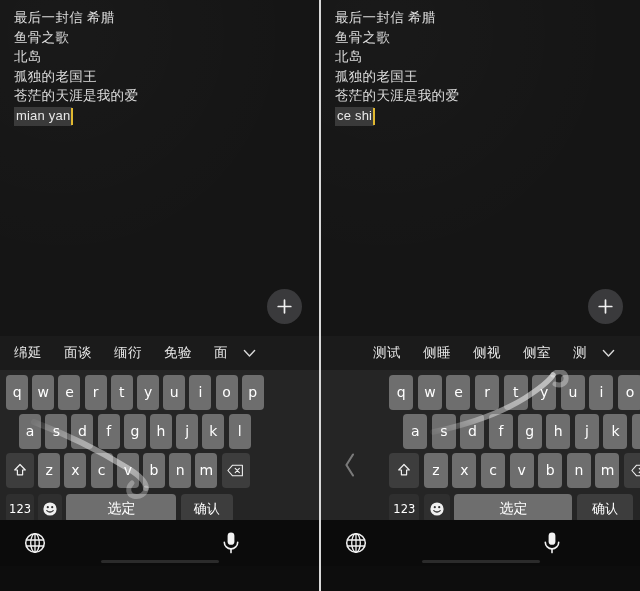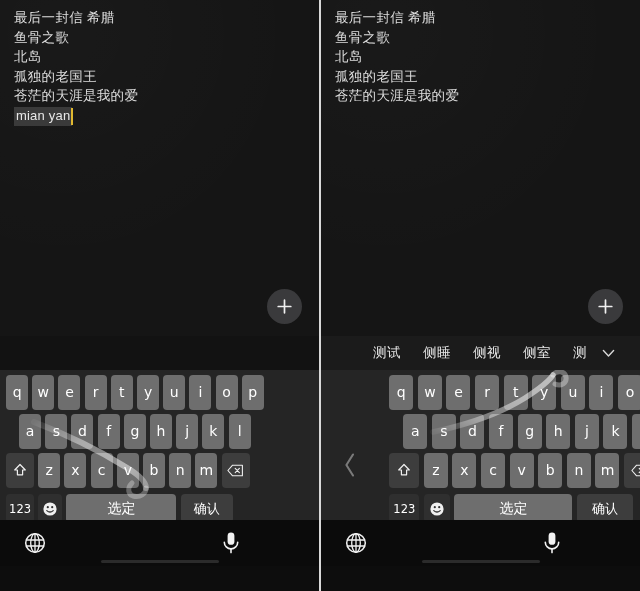--- a/index.html
+++ b/index.html
@@ -224,20 +224,32 @@
         </div>
       </div>
 
       <div class="fab">
         <svg width="17" height="17" viewBox="0 0 17 17">
           <path d="M8.5 2.2 V14.8 M2.2 8.5 H14.8" stroke="#f0f0f0" stroke-width="1.7" stroke-linecap="round"></path>
         </svg>
       </div>
     </div>
 
+    <div class="candidate-bar">
+      <span class="cand">绵延</span>
+      <span class="cand">面谈</span>
+      <span class="cand">缅衍</span>
+      <span class="cand">免验</span>
+      <span class="cand">面</span>
+      <span class="cand-expand">
+        <svg width="13" height="9" viewBox="0 0 13 9">
+          <path d="M1.4 1.6 L6.5 7 L11.6 1.6" stroke="#d8d8d8" stroke-width="1.4" fill="none" stroke-linecap="round" stroke-linejoin="round"></path>
+        </svg>
+      </span>
+    </div>
 
     <div class="keyboard">
       <div class="kb-inner">
 
         <div class="kb-row row1">
           <div class="key">q</div>
           <div class="key">w</div>
           <div class="key">e</div>
           <div class="key">r</div>
           <div class="key">t</div>
@@ -333,20 +345,24 @@
 
   <div class="panel right">
 
     <div class="note-area">
       <div class="note-lines">
         <div class="note-line">最后一封信 希腊</div>
         <div class="note-line">鱼骨之歌</div>
         <div class="note-line">北岛</div>
         <div class="note-line">孤独的老国王</div>
         <div class="note-line">苍茫的天涯是我的爱</div>
+        <div class="compose-line">
+          <span class="compose-text">ce shi</span>
+            <span class="caret"></span>
+        </div>
       </div>
 
       <div class="fab">
         <svg width="17" height="17" viewBox="0 0 17 17">
           <path d="M8.5 2.2 V14.8 M2.2 8.5 H14.8" stroke="#f0f0f0" stroke-width="1.7" stroke-linecap="round"></path>
         </svg>
       </div>
     </div>
 
     <div class="candidate-bar">

